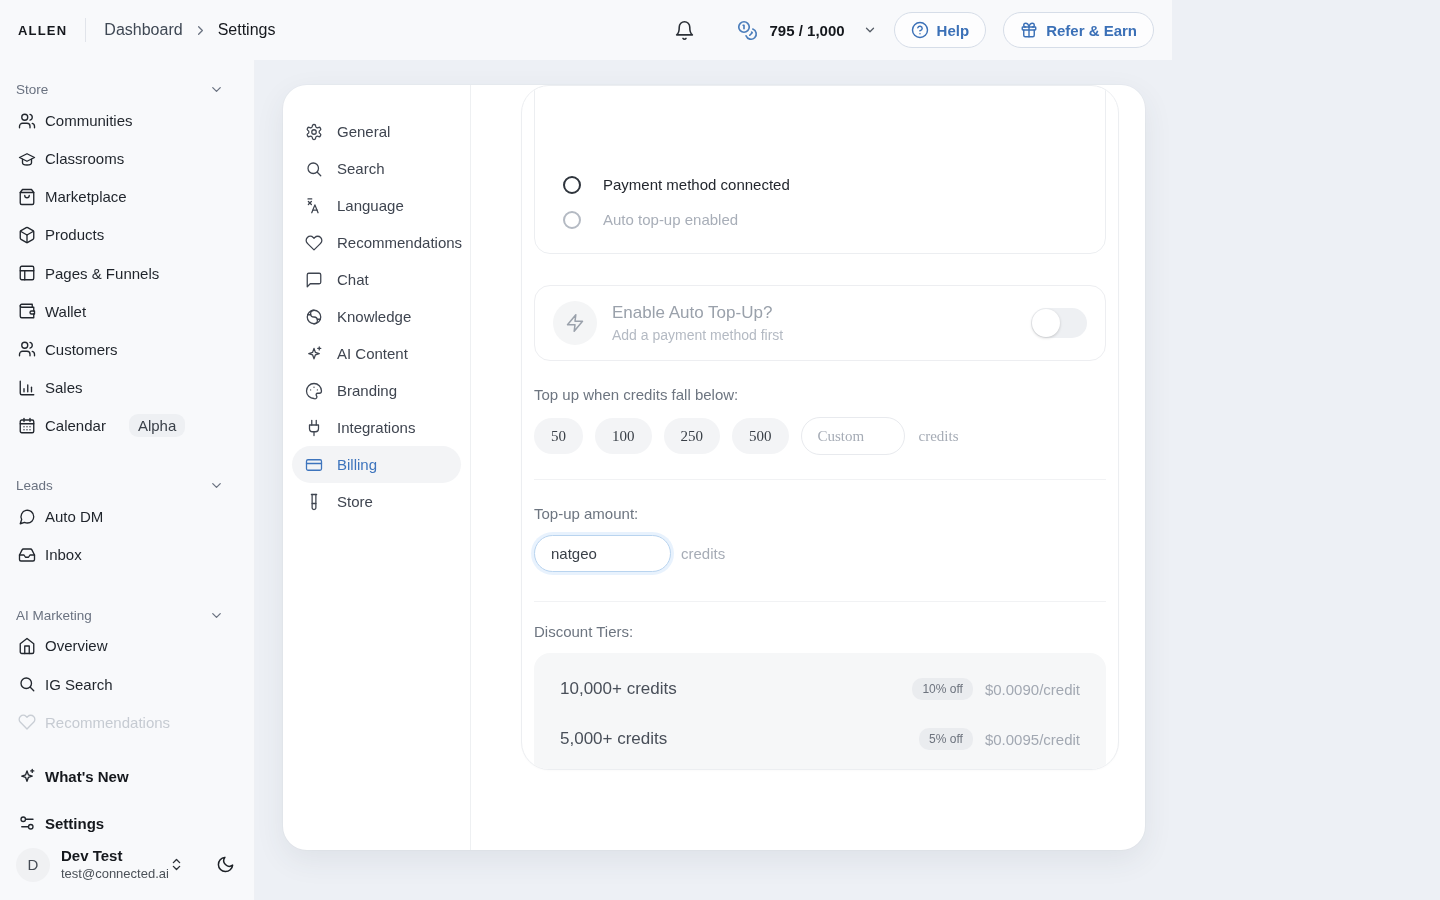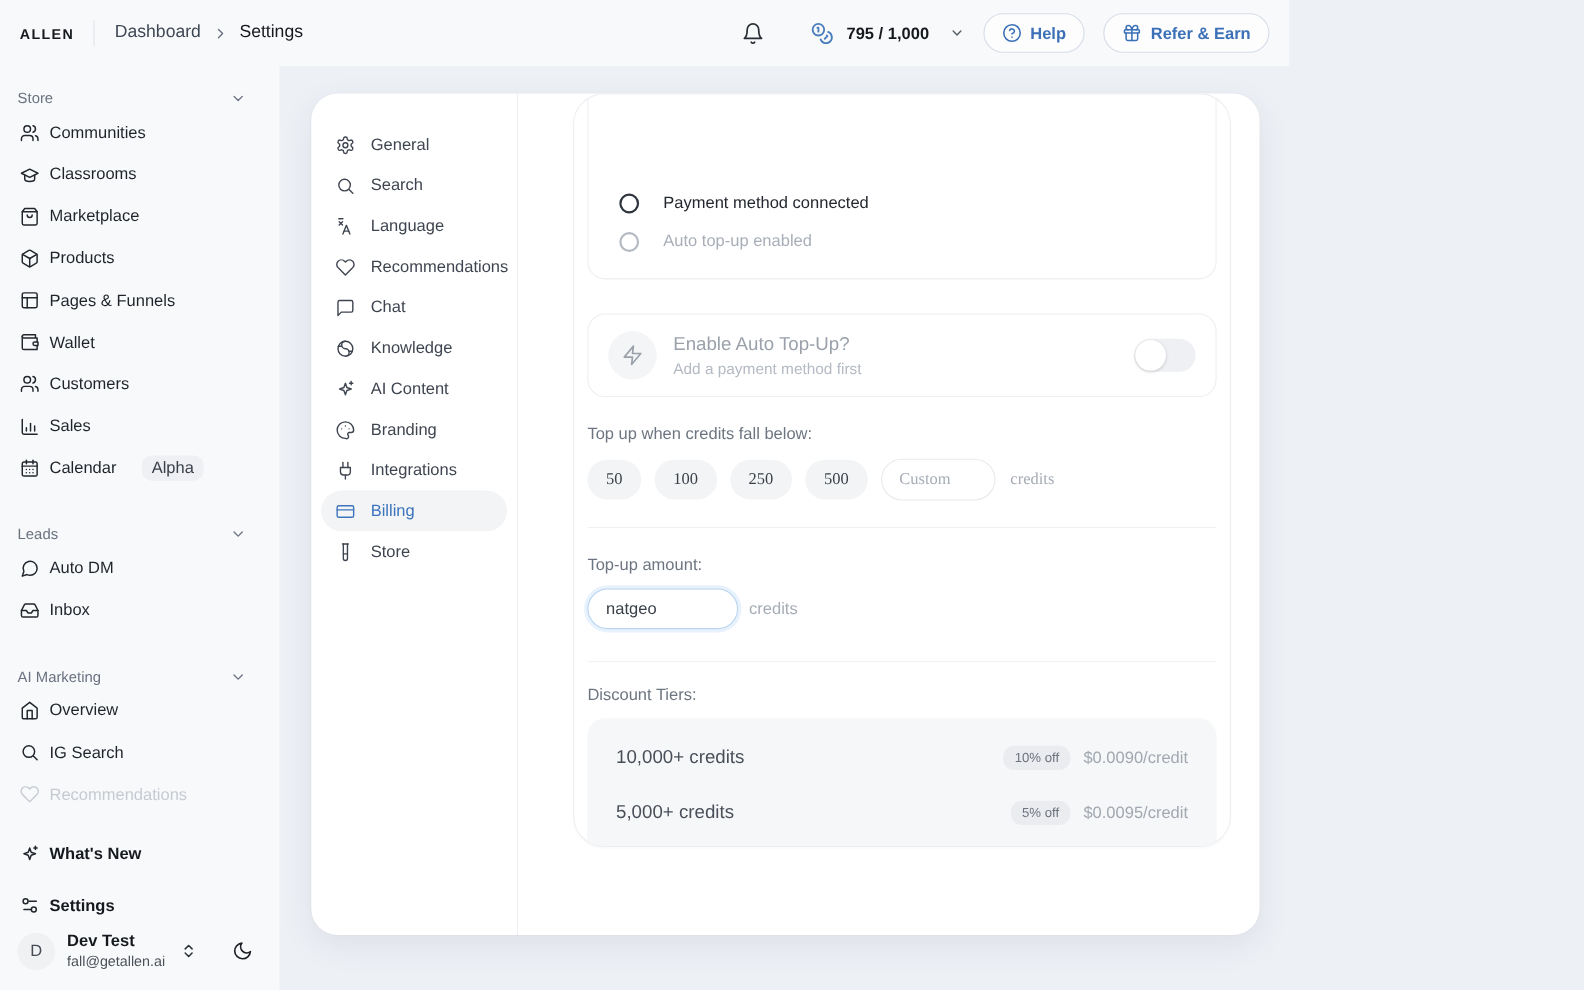--- a/index.html
+++ b/index.html
@@ -375,21 +375,21 @@
               <circle cx="7" cy="7" r="3"></circle>
             </svg>
         </span>
         <span>Settings</span>
       </div>
 
       <div class="user-row">
         <div class="avatar">D</div>
         <div class="user-meta">
           <div class="user-name">Dev Test</div>
-          <div class="user-email">fall@getallen.ai</div>
+          <div class="user-email">test@connected.ai</div>
         </div>
         <div class="user-actions">
           <span style="color:#2a2f36">
             <svg width="15" height="15" viewBox="0 0 24 24" fill="none" stroke="currentColor" stroke-width="2.2" stroke-linecap="round" stroke-linejoin="round">
                 <path d="m7 15 5 5 5-5"></path>
                 <path d="m7 9 5-5 5 5"></path>
               </svg>
           </span>
           <span style="color:#1c2026">
             <svg width="19" height="19" viewBox="0 0 24 24" fill="none" stroke="currentColor" stroke-width="1.9" stroke-linecap="round" stroke-linejoin="round">

